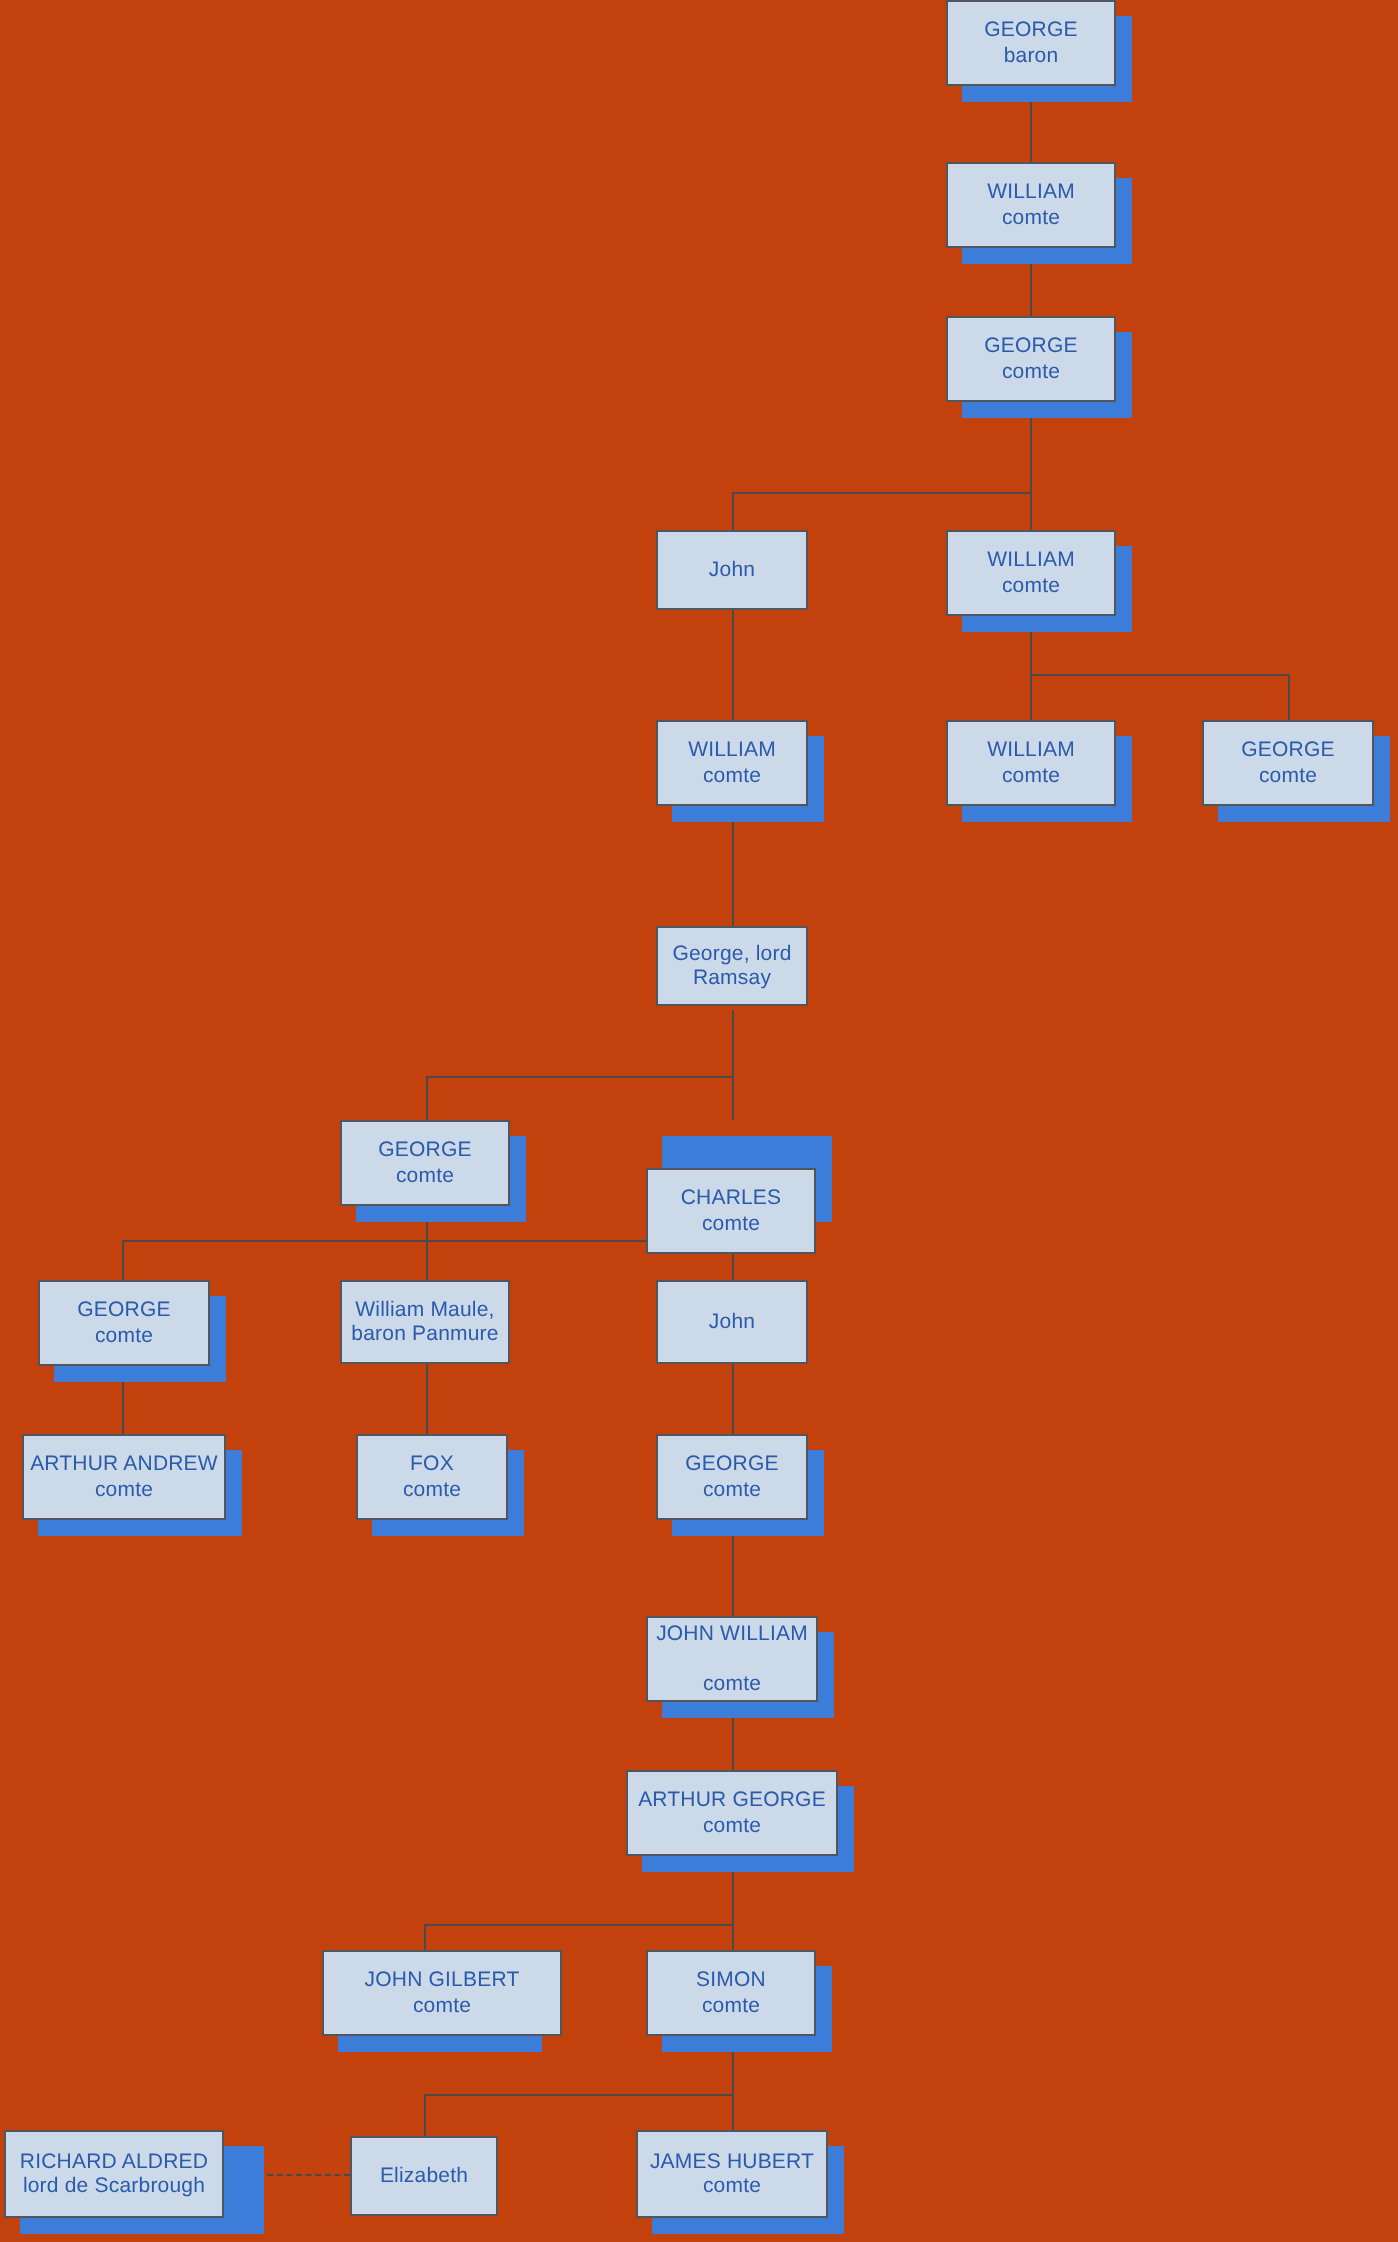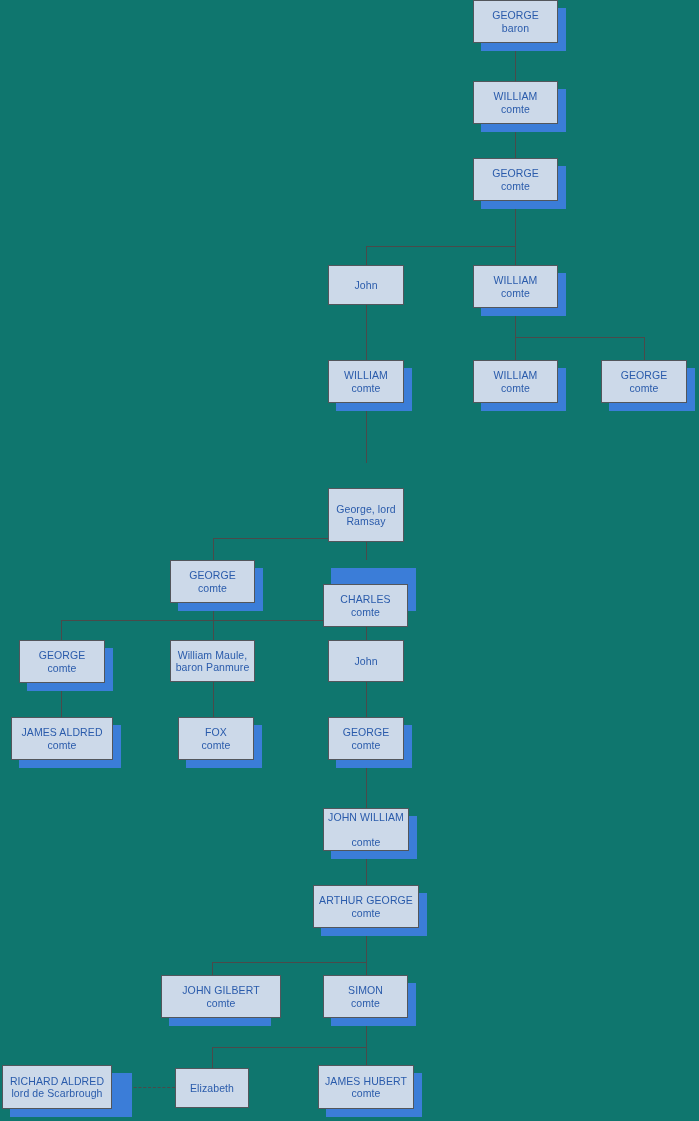--- a/index.html
+++ b/index.html
@@ -7,21 +7,21 @@
     padding: 0;
     background: #ffffff;
   }
   body {
     font-family: "Liberation Sans", sans-serif;
   }
   #canvas {
     position: relative;
     width: 699px;
     height: 1121px;
-    background: #0f766e;
+    background: #c2410c;
     overflow: hidden;
   }
   
   .conn {
     position: absolute;
     background: #4a4a4a;
   }
   .conn.h { height: 1px; }
   .conn.v { width: 1px; }
   .conn.dash {
@@ -127,21 +127,21 @@
       <div class="shadow" style="left: 609px; top: 368px; width: 86px; height: 43px;"></div>
       <div class="node" style="left: 601px; top: 360px; width: 86px; height: 43px;">
         <span class="l1">GEORGE</span>
         <span class="l2">comte</span>
       </div>
       <div class="shadow" style="left: 336px; top: 368px; width: 76px; height: 43px;"></div>
       <div class="node" style="left: 328px; top: 360px; width: 76px; height: 43px;">
         <span class="l1">WILLIAM</span>
         <span class="l2">comte</span>
       </div>
-      <div class="node" style="left: 328px; top: 488px; width: 76px; height: 54px;">
+      <div class="node" style="left: 328px; top: 463px; width: 76px; height: 40px;">
         <span class="l1">George, lord</span>
         <span class="l2">Ramsay</span>
       </div>
       <div class="shadow" style="left: 178px; top: 568px; width: 85px; height: 43px;"></div>
       <div class="node" style="left: 170px; top: 560px; width: 85px; height: 43px;">
         <span class="l1">GEORGE</span>
         <span class="l2">comte</span>
       </div>
       <div class="shadow" style="left: 331px; top: 568px; width: 85px; height: 43px;"></div>
       <div class="node" style="left: 323px; top: 584px; width: 85px; height: 43px;">
@@ -155,21 +155,21 @@
       </div>
       <div class="node" style="left: 170px; top: 640px; width: 85px; height: 42px;">
         <span class="l1">William Maule,</span>
         <span class="l2">baron Panmure</span>
       </div>
       <div class="node" style="left: 328px; top: 640px; width: 76px; height: 42px;">
         <span class="l1">John</span>
       </div>
       <div class="shadow" style="left: 19px; top: 725px; width: 102px; height: 43px;"></div>
       <div class="node" style="left: 11px; top: 717px; width: 102px; height: 43px;">
-        <span class="l1">JAMES ALDRED</span>
+        <span class="l1">ARTHUR ANDREW</span>
         <span class="l2">comte</span>
       </div>
       <div class="shadow" style="left: 186px; top: 725px; width: 76px; height: 43px;"></div>
       <div class="node" style="left: 178px; top: 717px; width: 76px; height: 43px;">
         <span class="l1">FOX</span>
         <span class="l2">comte</span>
       </div>
       <div class="shadow" style="left: 336px; top: 725px; width: 76px; height: 43px;"></div>
       <div class="node" style="left: 328px; top: 717px; width: 76px; height: 43px;">
         <span class="l1">GEORGE</span>

